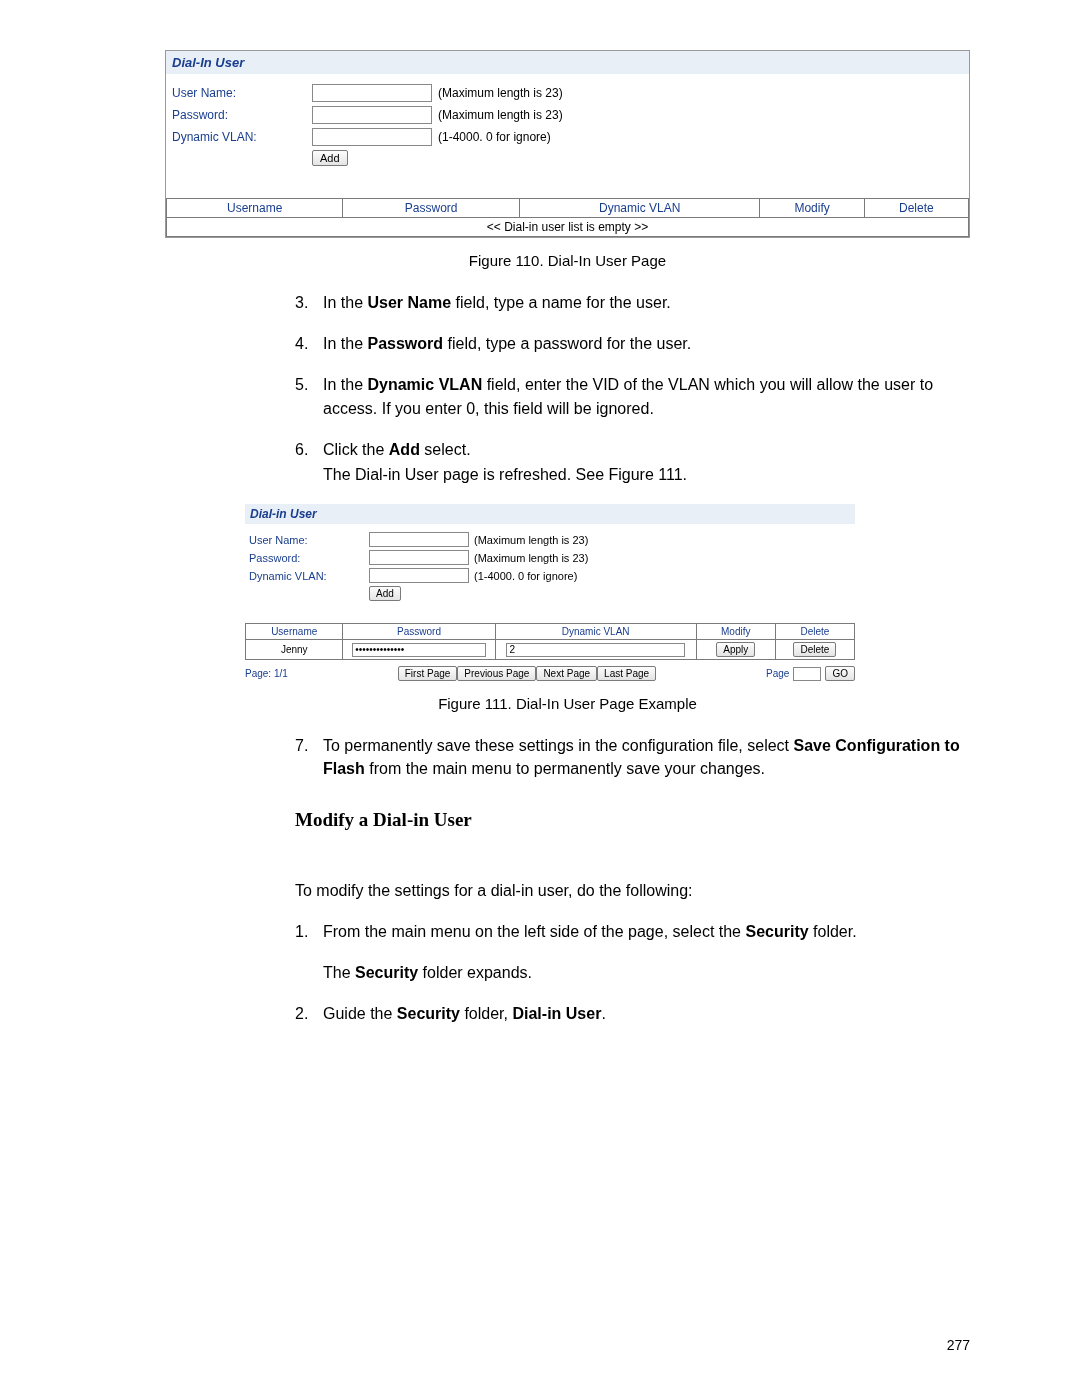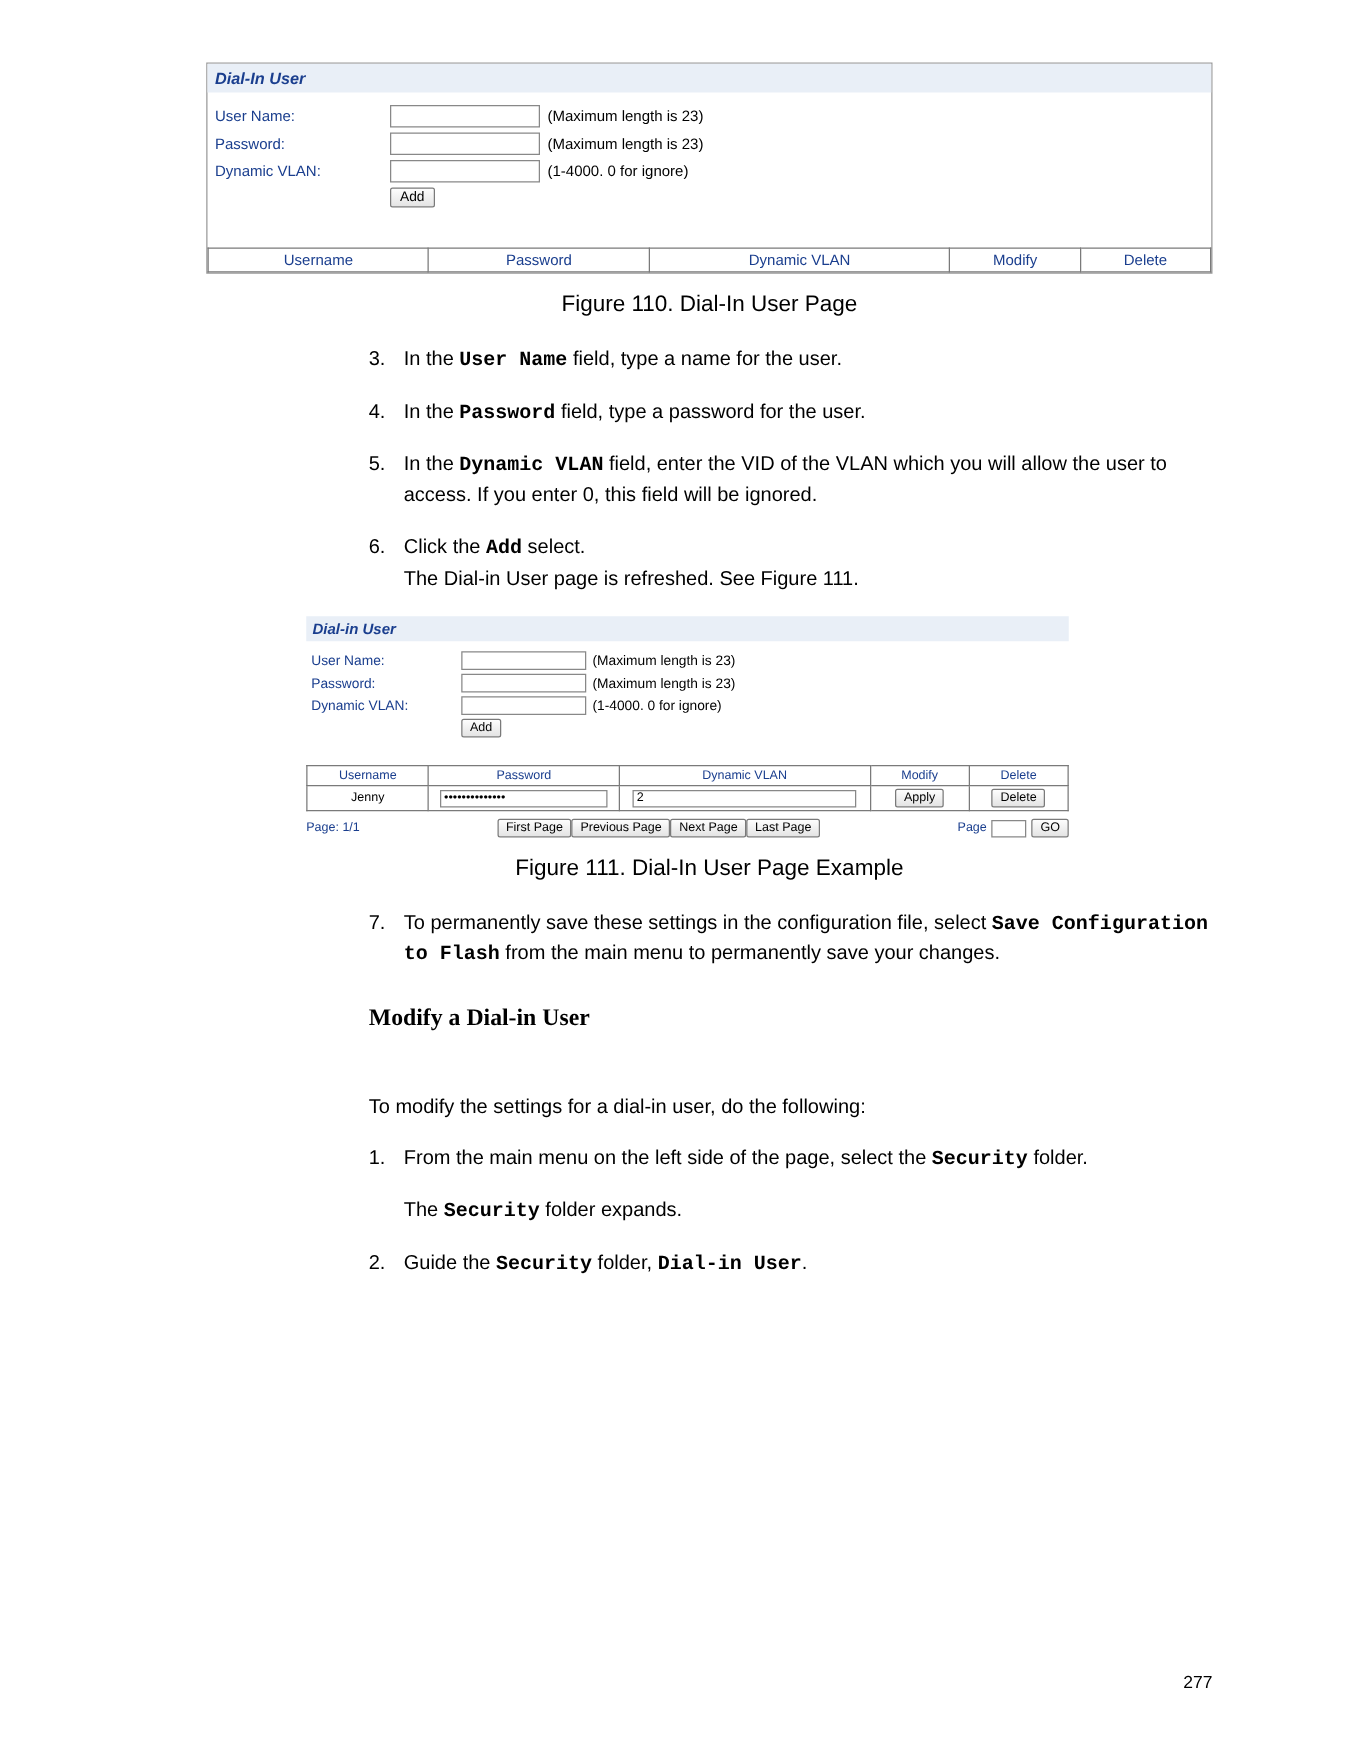--- a/index.html
+++ b/index.html
@@ -77,39 +77,39 @@
   .tbl th, .tbl td {
     border: 1px solid #7a7a7a;
     padding: 2px 4px;
     text-align: center;
     font-weight: normal;
   }
   .tbl th { color: #1a3e8e; }
   .empty-row td { color: #000; }
   .caption {
     text-align: center;
-    font-size: 18px;
+    font-size: 15px;
     margin: 14px 0 22px 0;
   }
   .instructions {
     font-size: 16px;
     line-height: 1.45;
     margin-left: 130px;
   }
   .instr-item {
     display: flex;
     margin-bottom: 18px;
   }
   .instr-num {
     width: 28px;
     flex-shrink: 0;
   }
   .instr-body { flex: 1; }
   .instr-sub { margin-top: 2px; }
-  .bold { font-weight: bold; font-family: Liberation Mono, monospace; }
+  .bold { font-weight: bold; }
   
   .figure2-wrap {
     margin: 18px 0 8px 80px;
     width: 610px;
   }
   .panel-title2 {
     background: #e9eff7;
     color: #1a3e8e;
     font-weight: bold;
     font-style: italic;
@@ -222,20 +222,23 @@
     </div>
     <table class="tbl">
       <tbody>
           <tr>
         <th style="width:22%">Username</th>
         <th style="width:22%">Password</th>
         <th style="width:30%">Dynamic VLAN</th>
         <th style="width:13%">Modify</th>
         <th style="width:13%">Delete</th>
       </tr>
+      <tr class="empty-row">
+            <td colspan="5">&lt;&lt; Dial-in user list is empty &gt;&gt;</td>
+          </tr>
     </tbody>
       </table>
   </div>
 
   <div class="caption">Figure 110. Dial-In User Page</div>
 
   <div class="instructions">
     <div class="instr-item">
       <div class="instr-num">3.</div>
       <div class="instr-body">

